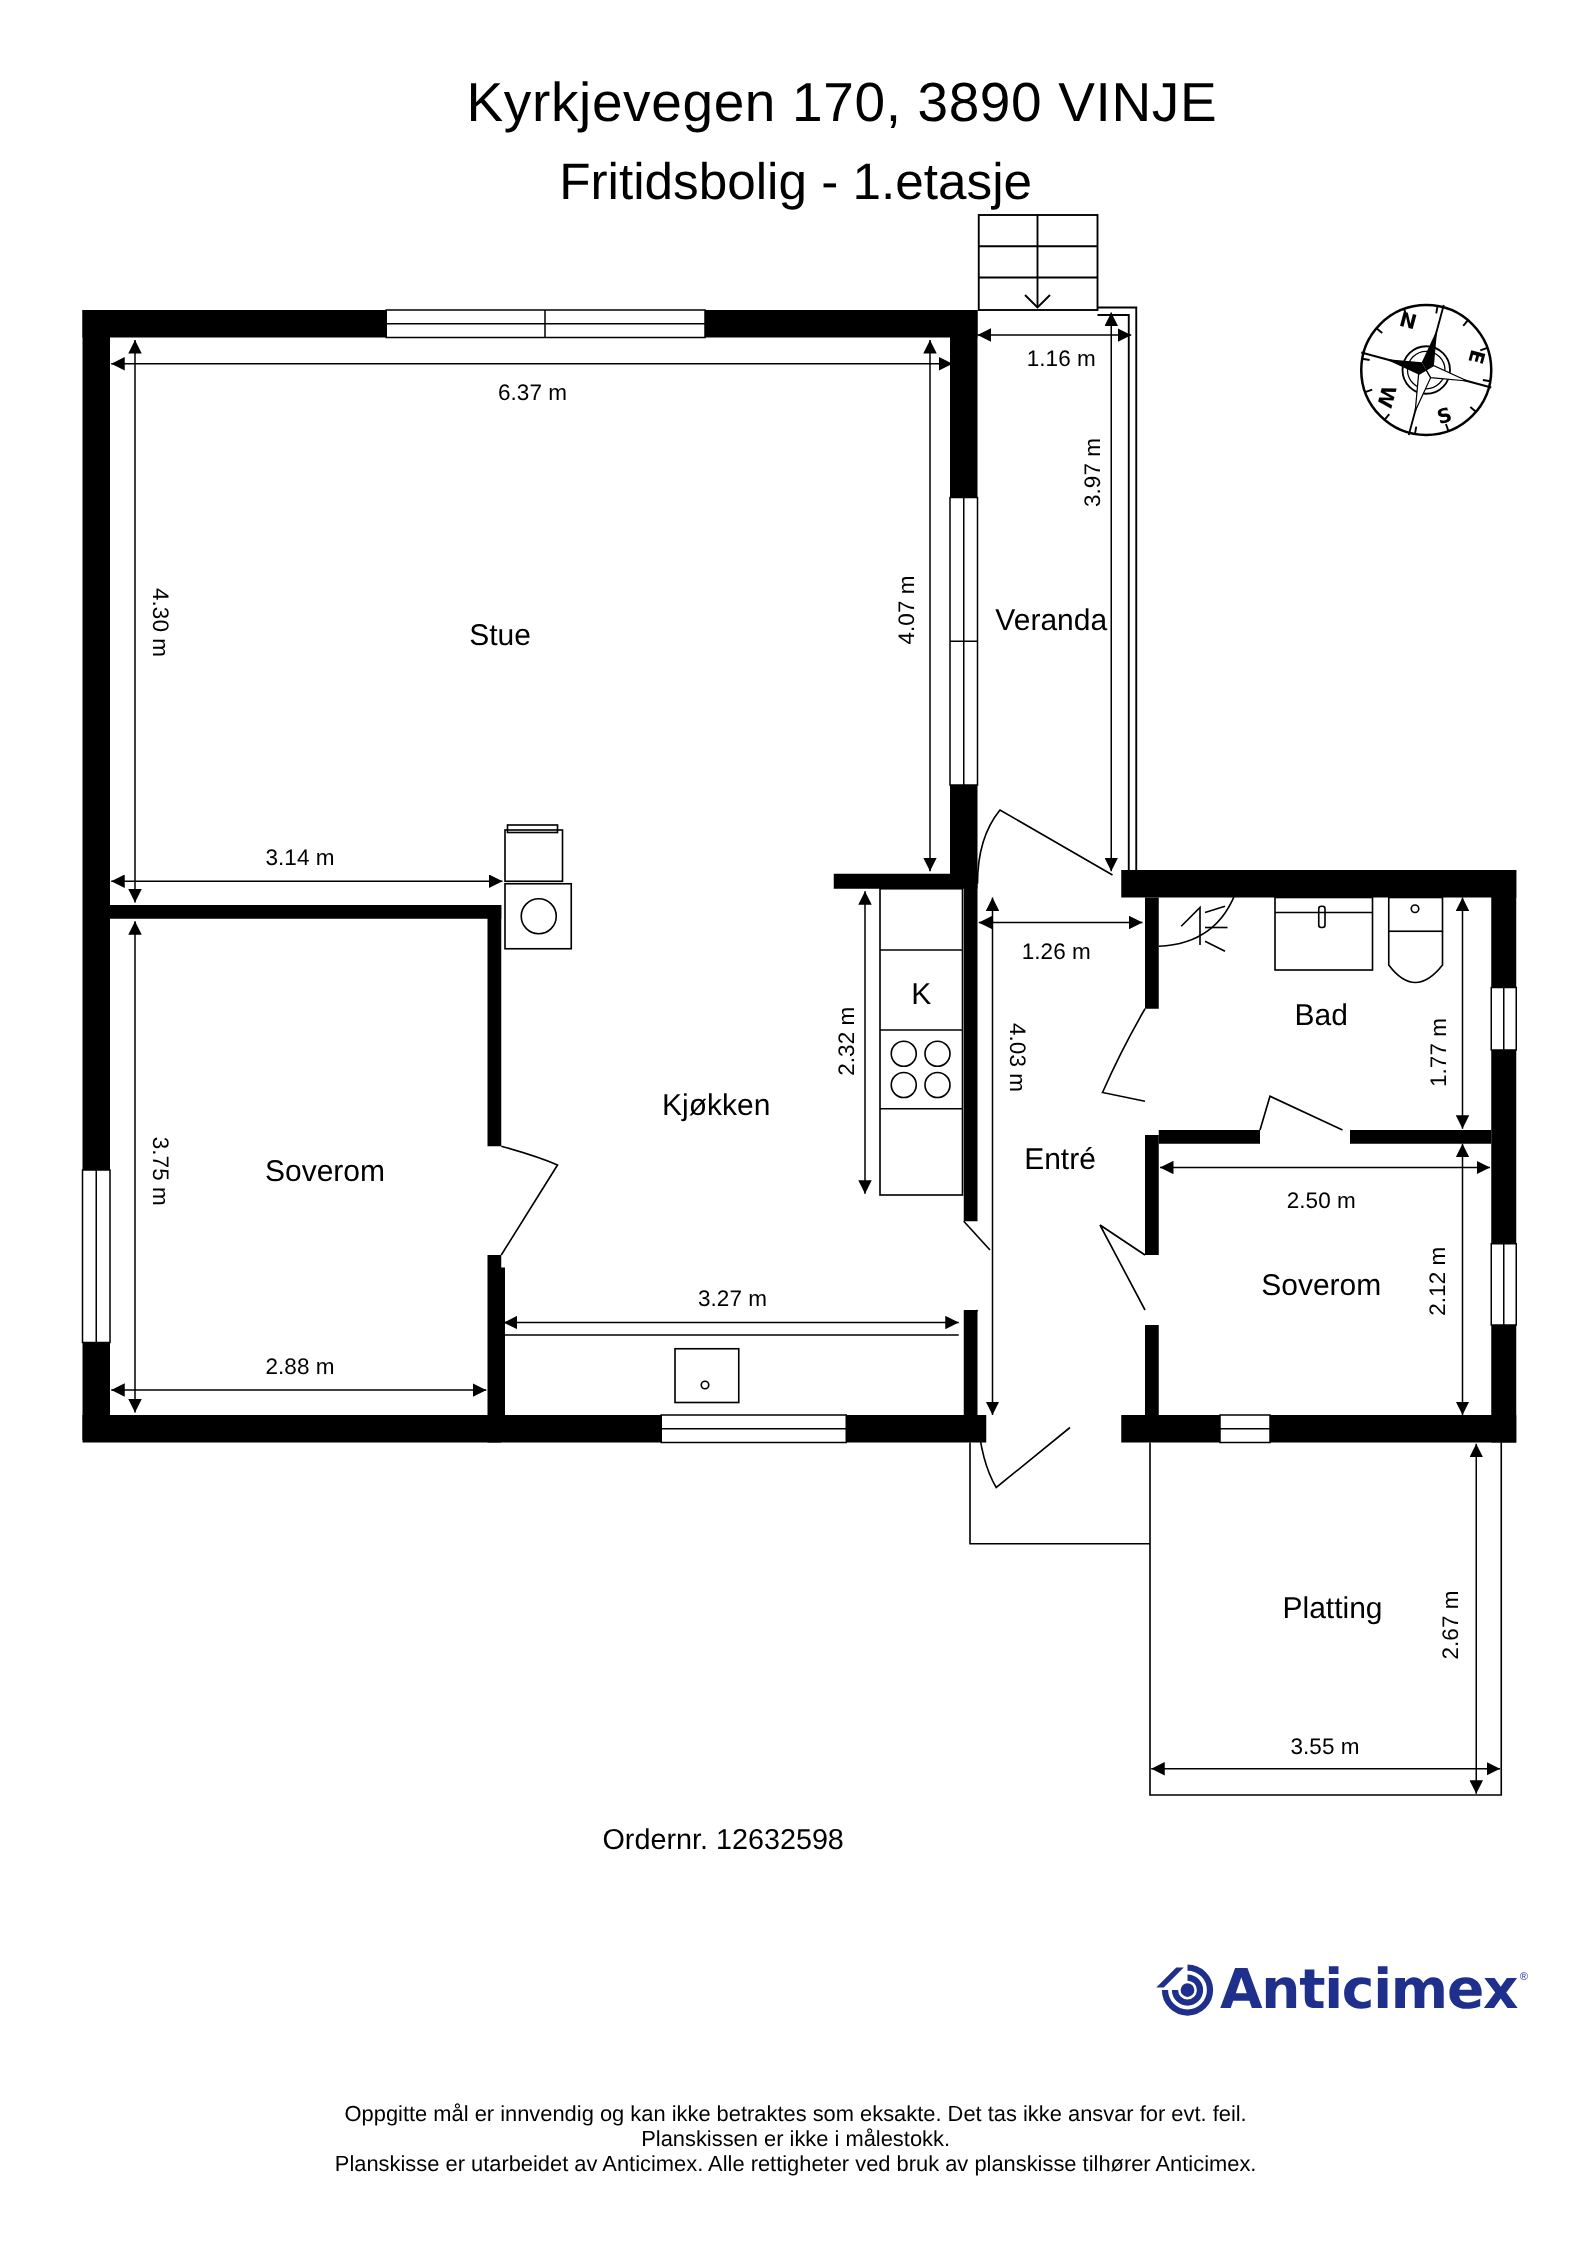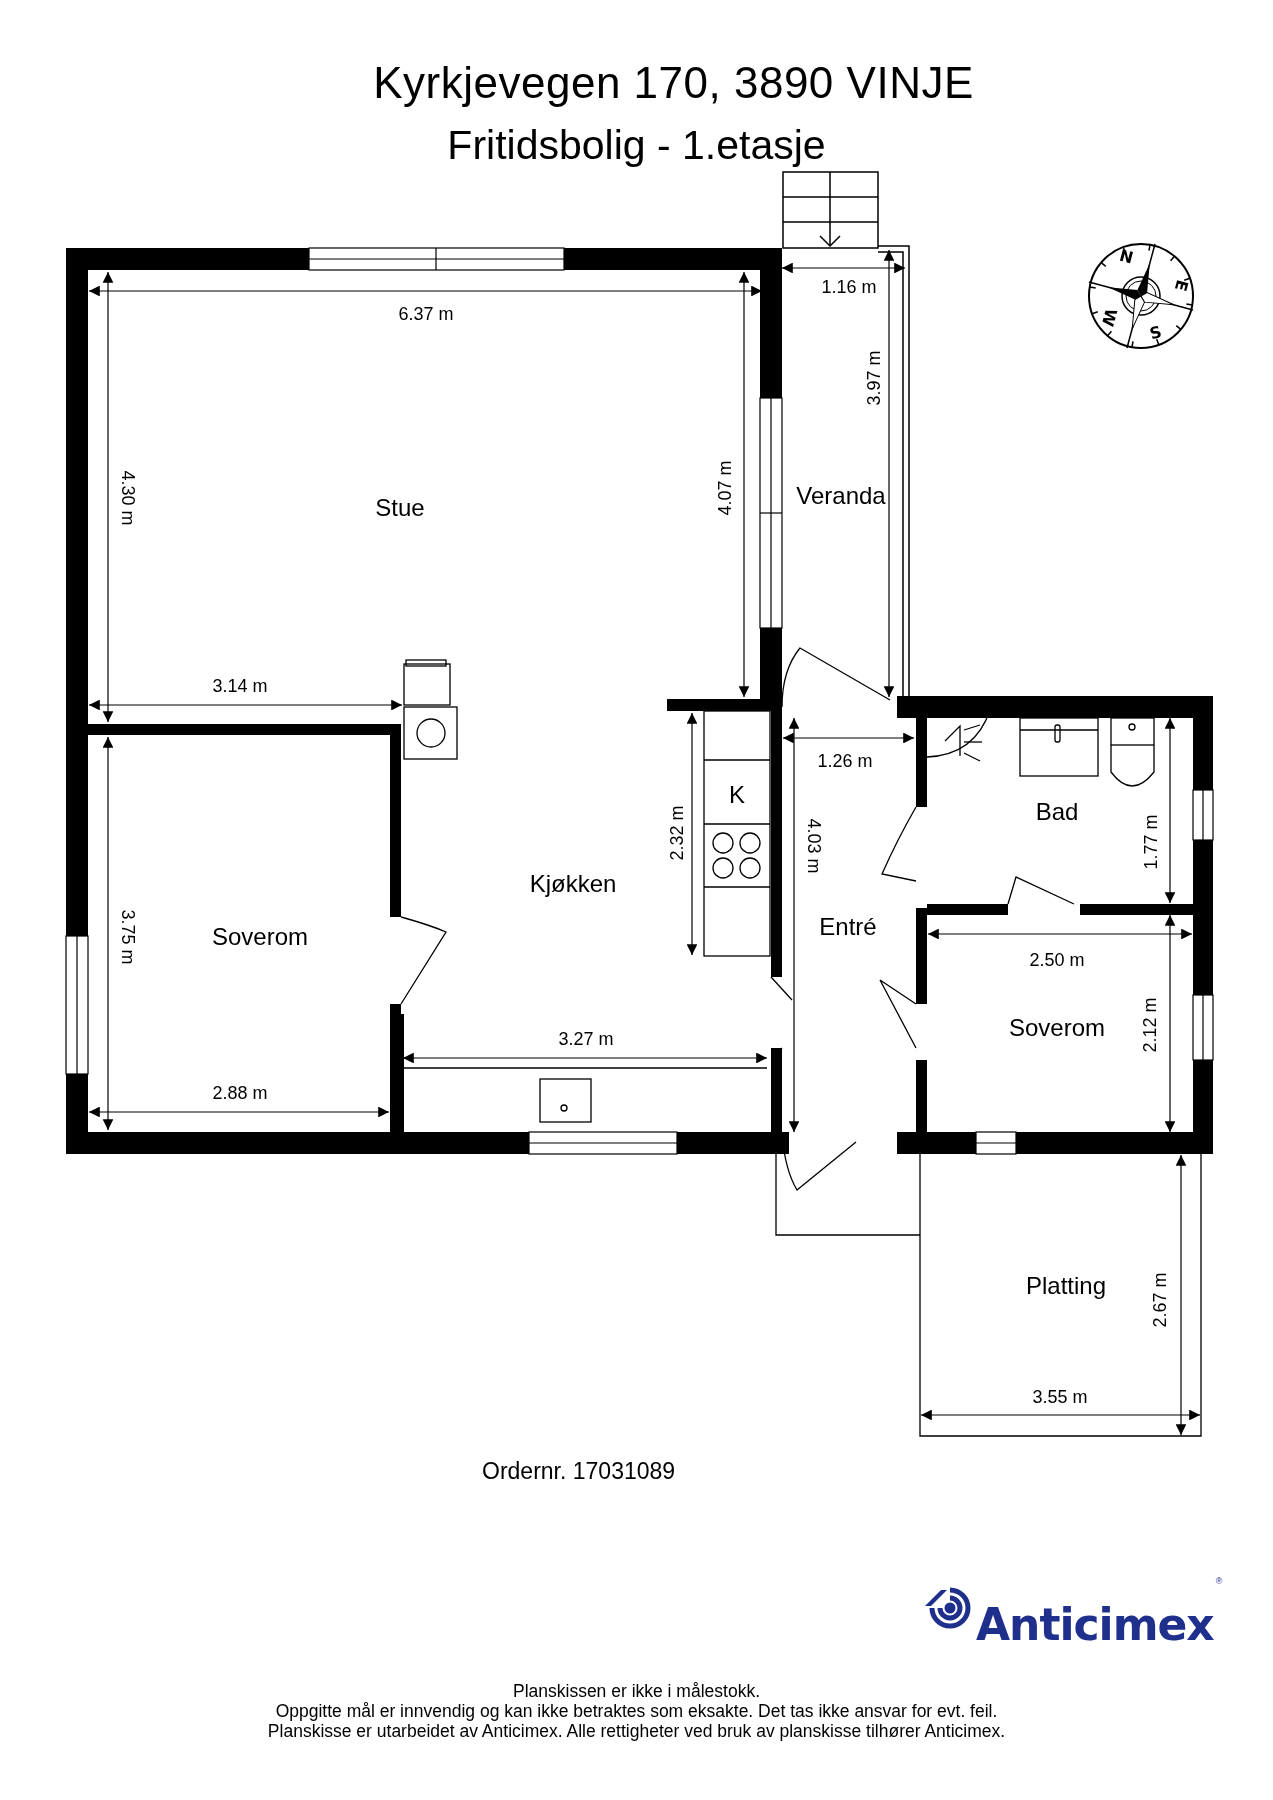--- a/index.html
+++ b/index.html
@@ -238,32 +238,32 @@
     </g>
     <g font-family="DejaVu Sans, sans-serif" font-weight="bold" font-size="16" text-anchor="middle">
       <text transform="translate(-16,-34) rotate(15)">N</text>
       <text transform="translate(35,-12) rotate(105)">E</text>
       <text transform="translate(16,42) rotate(-15)">S</text>
       <text transform="translate(-37,20) rotate(105)">W</text>
     </g>
   </g>
 </svg>
 
-<div class="order">Ordernr. 17031089</div>
+<div class="order">Ordernr. 12632598</div>
 
 <div class="logo">
   <svg width="52" height="44" viewBox="0 0 52 44">
     <g fill="none" stroke="#1f2f8c" stroke-width="5">
       <path d="M8,22 A18,18 0 1 0 26,4"></path>
       <path d="M16,22 A10,10 0 1 0 26,12"></path>
       <circle cx="26" cy="22" r="3" fill="#1f2f8c"></circle>
     </g>
     <polygon points="1,20 17,4 23,4 7,20" fill="#1f2f8c"></polygon>
   </svg>
-  <span class="logo-word" style="color:#1f2f8c;margin-top:33px;">Anticimex</span>
+  <span class="logo-word" style="color:#1f2f8c;">Anticimex</span>
   <span class="logo-reg" style="color:#1f2f8c;">®</span>
 </div>
 
 <div class="disclaimer">
+  <div>Oppgitte mål er innvendig og kan ikke betraktes som eksakte. Det tas ikke ansvar for evt. feil.</div>
   <div>Planskissen er ikke i målestokk.</div>
-  <div>Oppgitte mål er innvendig og kan ikke betraktes som eksakte. Det tas ikke ansvar for evt. feil.</div>
   <div>Planskisse er utarbeidet av Anticimex. Alle rettigheter ved bruk av planskisse tilhører Anticimex.</div>
 </div>
 
 </body></html>

